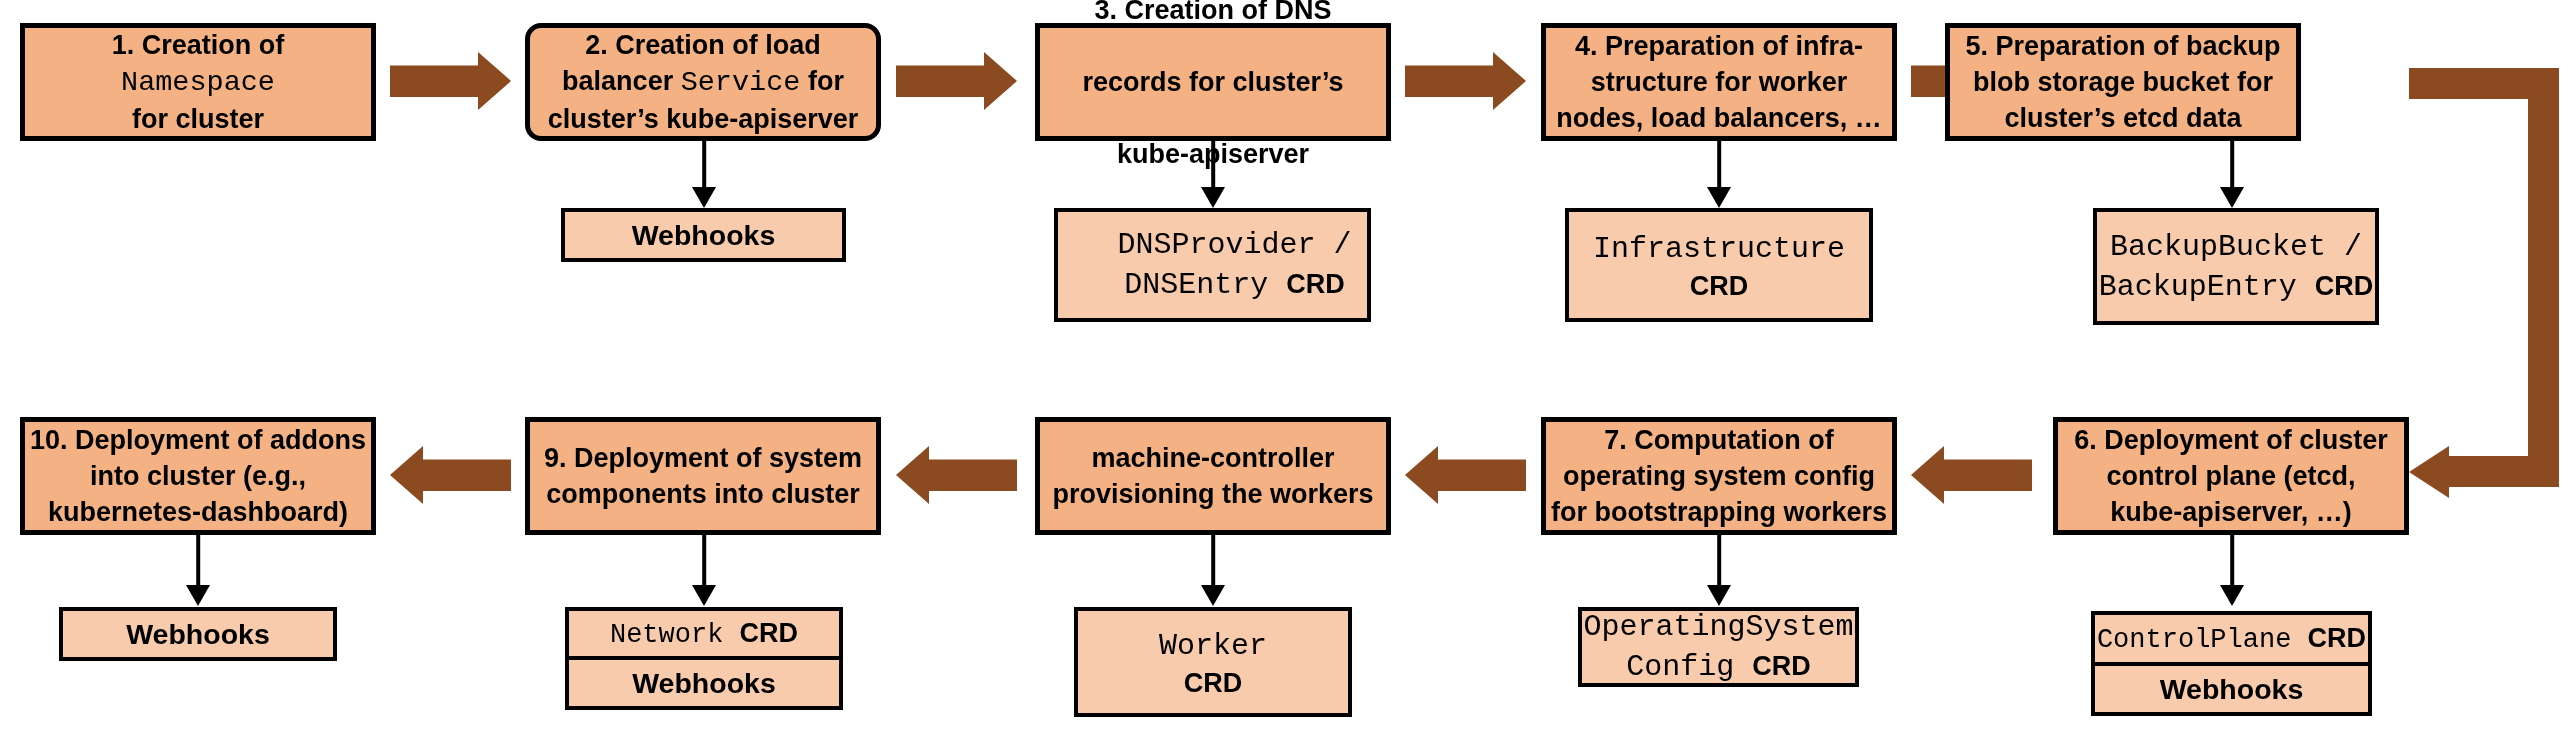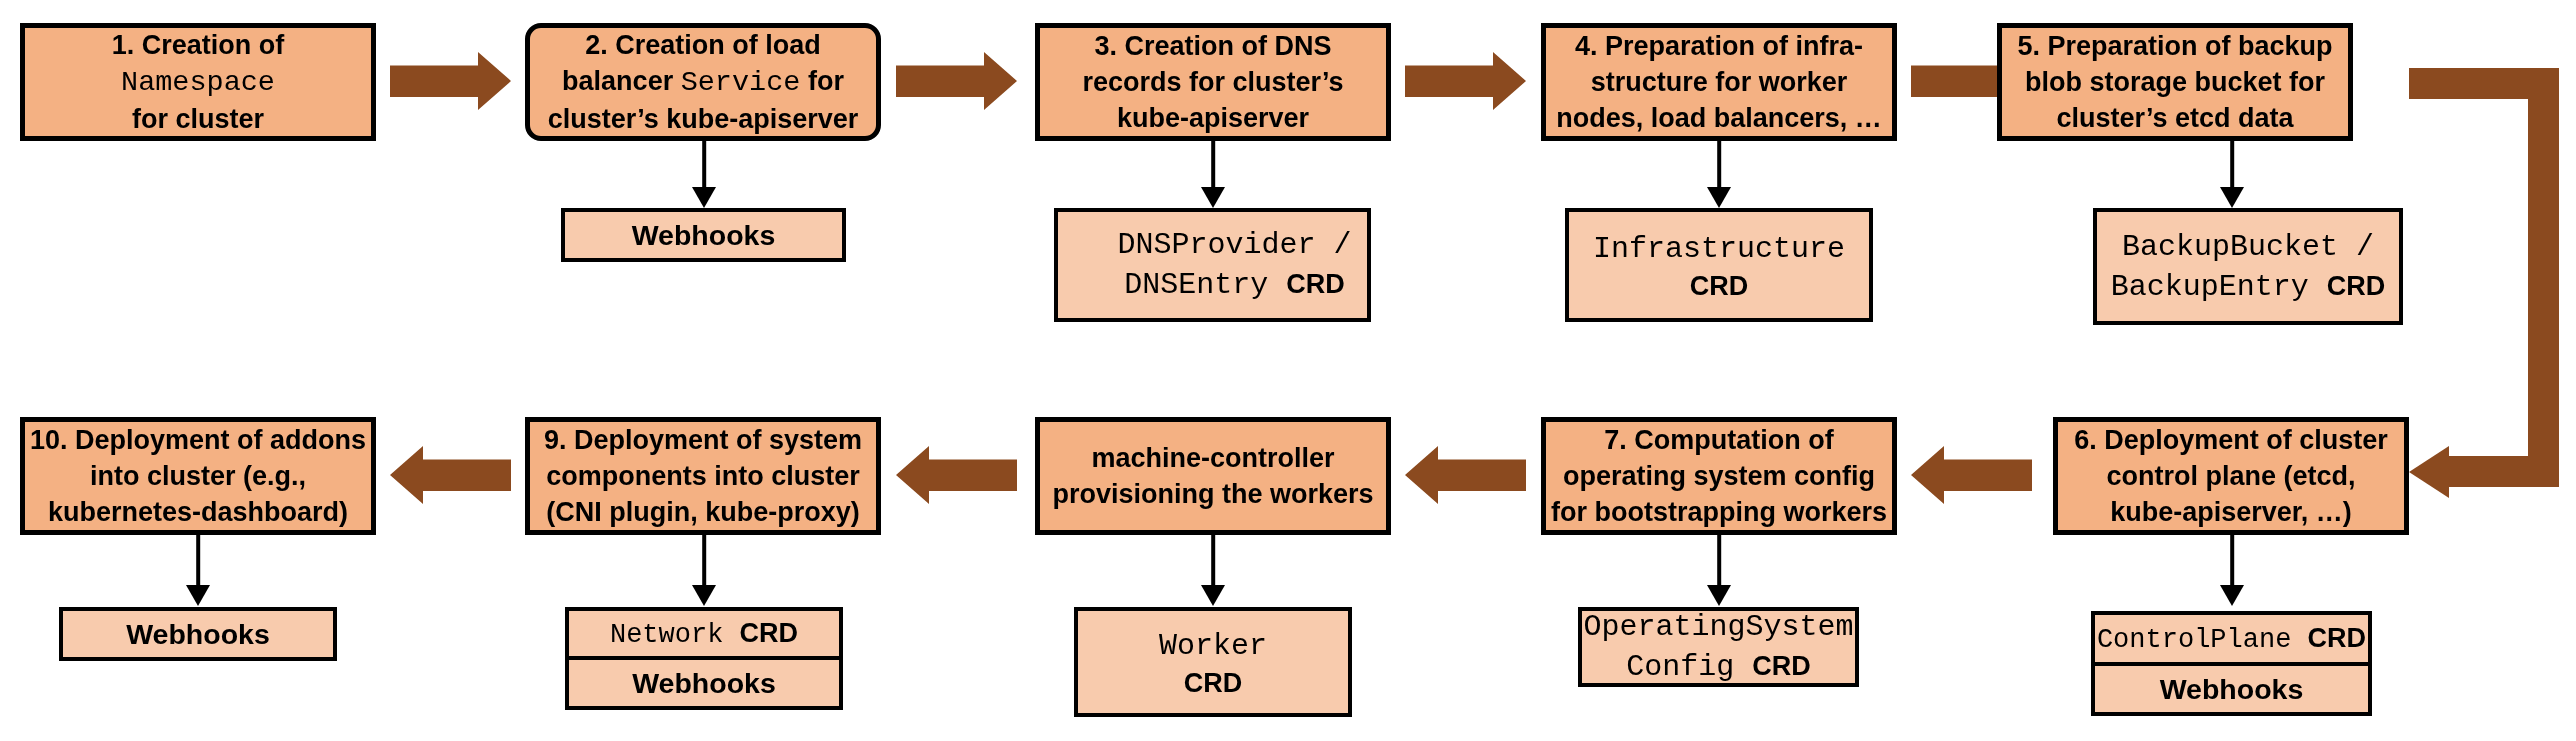--- a/index.html
+++ b/index.html
@@ -82,23 +82,23 @@
   #elbow-bottom{left:2449px;top:456px;width:110px;height:31px;}
   #elbow-head{
     position:absolute;left:2409px;top:446px;width:0;height:0;
     border-top:26px solid transparent;
     border-bottom:26px solid transparent;
     border-right:40px solid #8B4A1F;
   }
   
   #m1{left:20px;top:23px;}
   #m2{left:525px;top:23px;border-radius:16px;}
-  #m3{left:1035px;top:23px;}
+  #m3{left:1035px;top:23px;gap:36px;}
   #m4{left:1541px;top:23px;}
-  #m5{left:1997px;top:23px;}
+  #m5{left:1945px;top:23px;}
   #m6{left:2053px;top:417px;}
   #m7{left:1541px;top:417px;}
   #m8{left:1035px;top:417px;}
   #m9{left:525px;top:417px;}
   #m10{left:20px;top:417px;}
   
   #a1{left:390px;top:52px;}
   #a2{left:896px;top:52px;}
   #a3{left:1405px;top:52px;}
   #a4{left:1911px;top:52px;}
@@ -113,21 +113,21 @@
   #t5{left:2219px;top:140px;height:68px;}
   #t6{left:2219px;top:535px;height:71px;}
   #t7{left:1706px;top:535px;height:71px;}
   #t8{left:1200px;top:535px;height:71px;}
   #t9{left:691px;top:535px;height:71px;}
   #t10{left:185px;top:535px;height:71px;}
   
   #s2{left:561px;top:208px;width:285px;height:54px;}
   #s3{left:1054px;top:208px;width:317px;height:114px;padding-left:44px;}
   #s4{left:1565px;top:208px;width:308px;height:114px;}
-  #s5{left:2093px;top:208px;width:310px;height:117px;}
+  #s5{left:2093px;top:208px;width:286px;height:117px;}
   #s6a{left:2091px;top:611px;width:281px;height:56px;}
   #s6b{left:2091px;top:662px;width:281px;height:54px;}
   #s7{left:1578px;top:607px;width:281px;height:80px;}
   #s8{left:1074px;top:607px;width:278px;height:110px;}
   #s9a{left:565px;top:607px;width:278px;height:54px;}
   #s9b{left:565px;top:656px;width:278px;height:54px;}
   #s10{left:59px;top:607px;width:278px;height:54px;}
 </style>
 </head>
 <body>
@@ -220,21 +220,20 @@
   <div class="mbox" id="m8">
     <div class="bl"><span>machine-controller</span></div>
     <div class="bl"><span>provisioning the workers</span></div>
   </div>
 
   <div class="barrow left" id="a8"></div>
 
   <div class="mbox" id="m9">
     <div class="bl"><span>9. Deployment of system</span></div>
     <div class="bl"><span>components into cluster</span></div>
-    <div class="bl"><span>(CNI plugin, kube-proxy)</span></div>
   </div>
 
   <div class="barrow left" id="a9"></div>
 
   <div class="mbox" id="m10">
     <div class="bl"><span>10. Deployment of addons</span></div>
     <div class="bl"><span>into cluster (e.g.,</span></div>
     <div class="bl"><span>kubernetes-dashboard)</span></div>
   </div>
 

